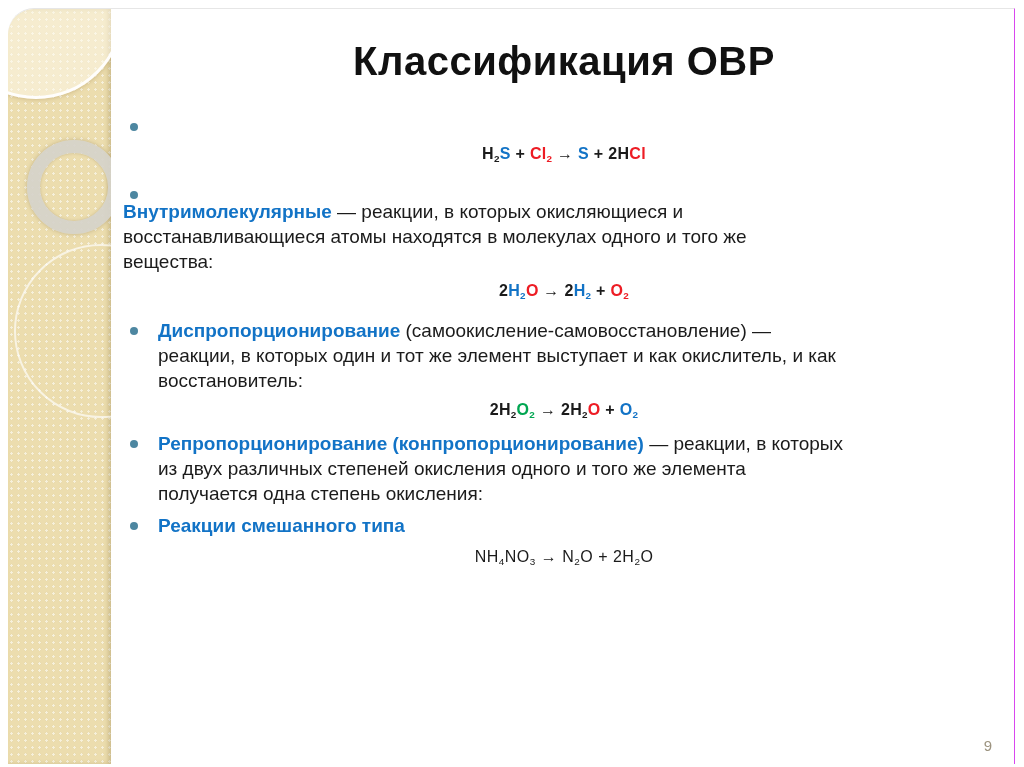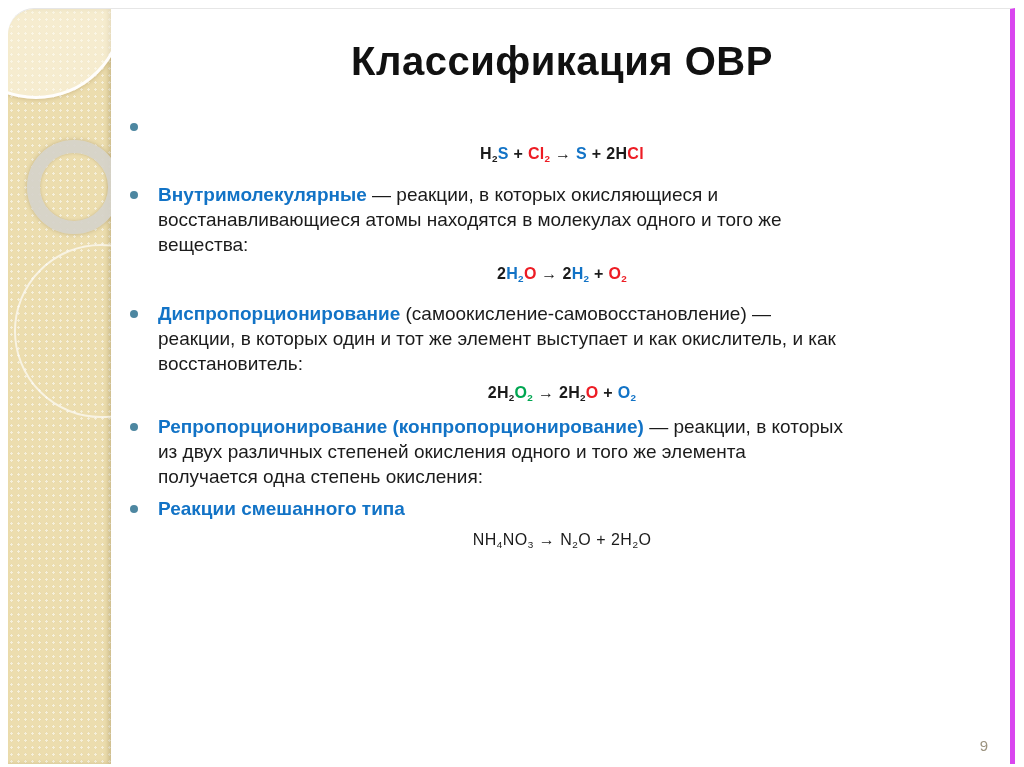--- a/index.html
+++ b/index.html
@@ -6,21 +6,21 @@
   body{
     width:1024px;height:767px;position:relative;overflow:hidden;
     background:#ffffff;
     font-family:"Liberation Sans","DejaVu Sans",sans-serif;
     -webkit-font-smoothing:antialiased;
   }
   .slide{
     position:absolute;left:8px;top:8px;right:9px;bottom:3px;
     background:#ffffff;
     border-top:1px solid #e6e6e6;
-    border-right:5px solid #d946ef;
+    border-right:1px solid #d946ef;
     border-radius:26px 0 0 0;
     overflow:hidden;
   }
   
   .sidebar{
     position:absolute;left:0;top:0;bottom:0;width:103px;
     background-color:#ecddae;
     background-image:
       radial-gradient(circle, rgba(255,255,255,0.55) 1.1px, rgba(170,140,70,0.10) 1.5px, rgba(0,0,0,0) 2.2px);
     background-size:7px 7px;
@@ -65,21 +65,21 @@
   .equation{
     text-align:center;font-size:16px;line-height:30px;font-weight:700;
     letter-spacing:0.3px;white-space:nowrap;color:#1b1b1b;
   }
   .equation.light{font-weight:400;letter-spacing:0.5px;}
   .c-blue{color:#1273c6;} .c-red{color:#ed1c24;} .c-green{color:#00a651;}
   .sub{font-size:0.62em;vertical-align:-0.30em;}
   
   .content > :nth-child(1){margin-top:7px;}
   .content > :nth-child(2){margin-top:8px;}
-  .content > :nth-child(3){margin-top:8px;}
+  .content > :nth-child(3){margin-top:8px;flex-direction:column;}
   .content > :nth-child(4){margin-top:2px;}
   .content > :nth-child(5){margin-top:7px;}
   .content > :nth-child(6){margin-top:2px;}
   .content > :nth-child(7){margin-top:1px;}
   .content > :nth-child(8){margin-top:7px;}
   .content > :nth-child(9){margin-top:4px;}
   .content > :nth-child(10){margin-top:11px;}
   .content > :nth-child(11){margin-top:5px;}
   .page-number{
     position:absolute;right:22px;bottom:10px;

